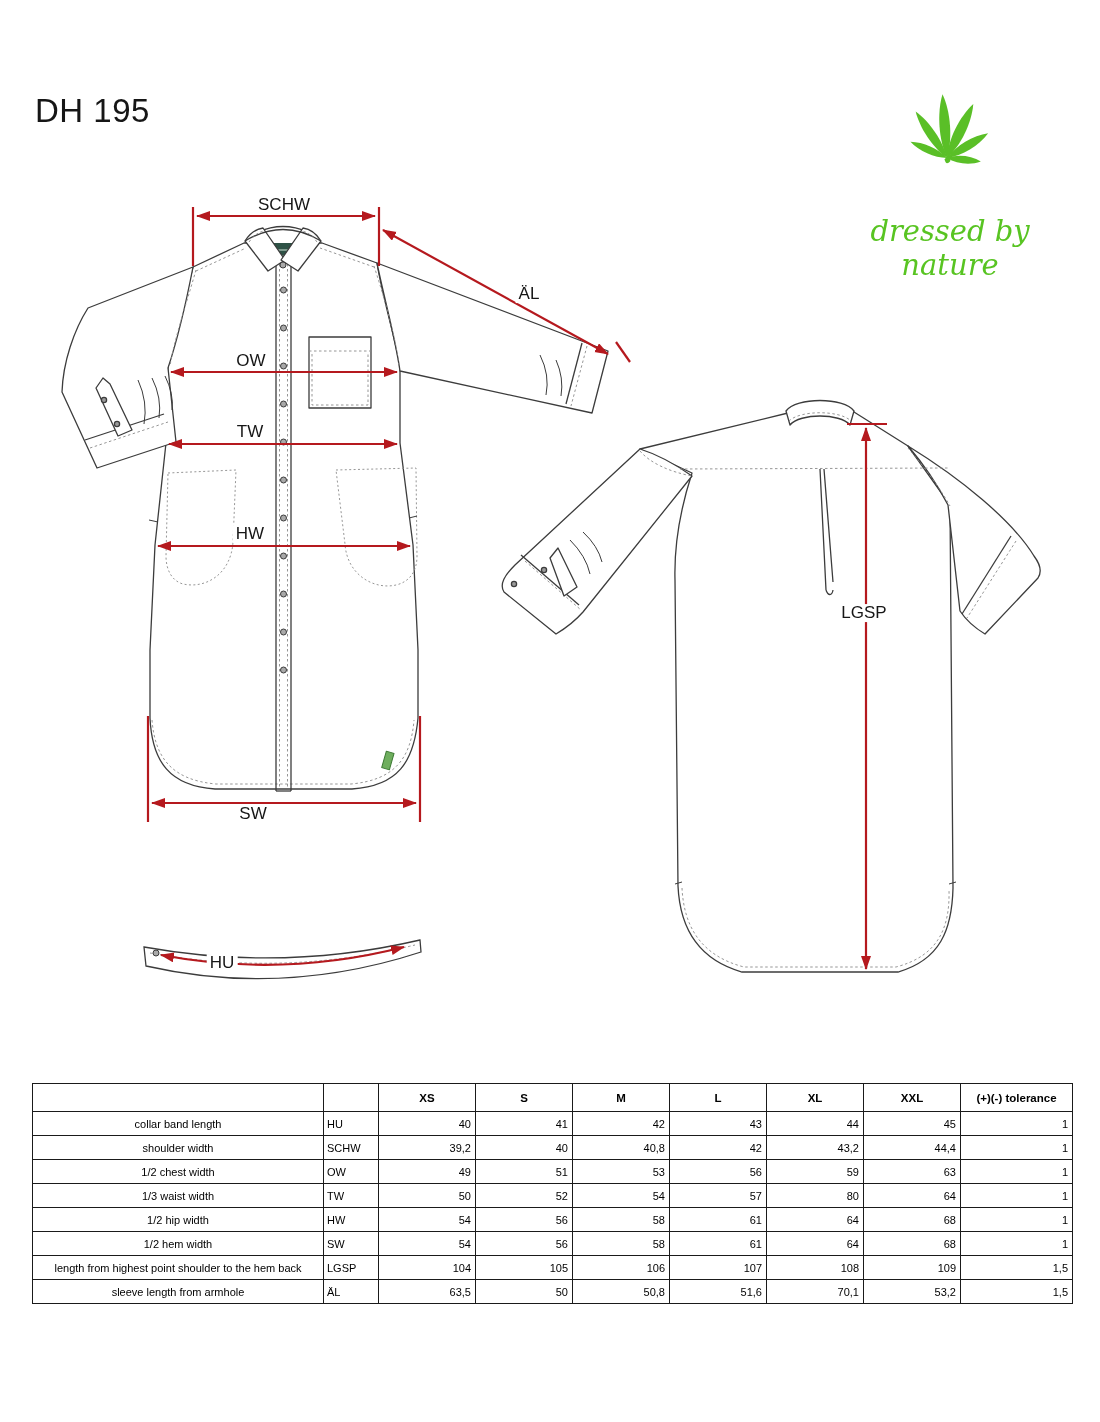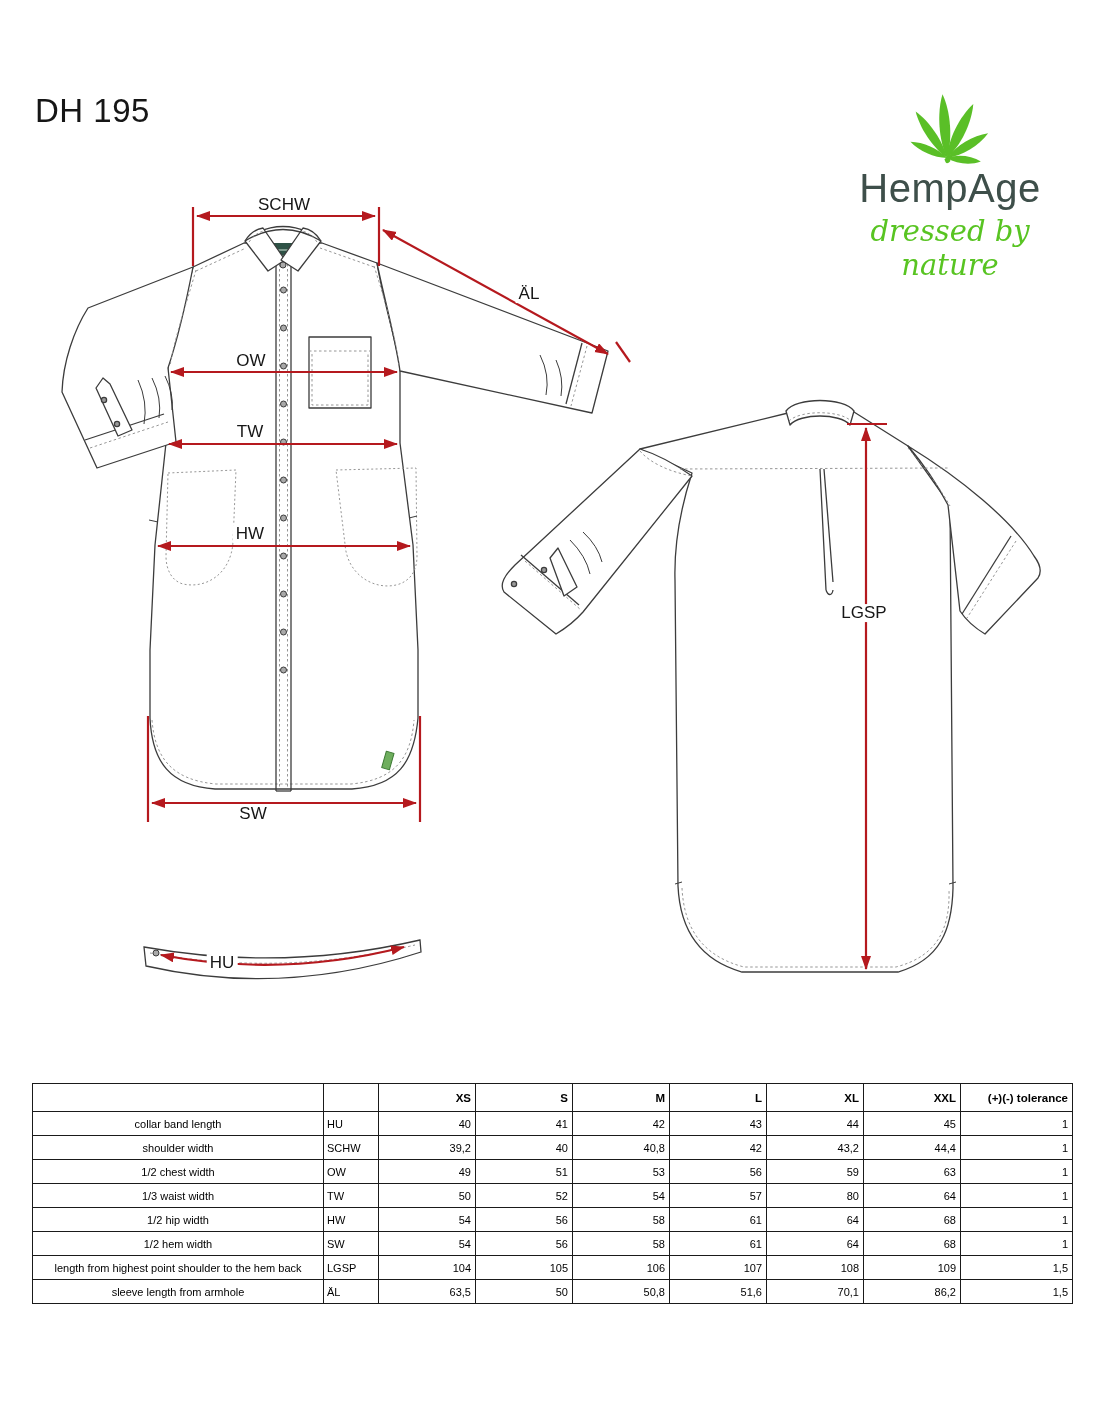--- a/index.html
+++ b/index.html
@@ -7,21 +7,21 @@
   .page-title{position:absolute;left:35px;top:92px;font-size:33px;letter-spacing:.5px;color:#161616;}
   .logo{position:absolute;left:820px;top:80px;width:260px;height:180px;text-align:center;}
   .logo-name{position:absolute;left:0;top:86px;width:260px;font-size:40px;color:#3e4f4a;letter-spacing:.5px;}
   .logo-tagline{position:absolute;left:0;top:134px;width:260px;font-family:"DejaVu Serif",serif;font-style:italic;font-size:29px;color:#58c422;}
   .leaf-svg{position:absolute;left:75px;top:-4px;}
   .diagram{position:absolute;left:0;top:0;width:1100px;height:1060px;}
   .mlabel{position:absolute;transform:translate(-50%,-50%);font-size:17px;color:#161616;background:#fff;padding:0 3px;line-height:1.05;white-space:nowrap;}
   
   .size-table{position:absolute;left:32px;top:1083px;border-collapse:collapse;table-layout:fixed;width:1040px;font-size:11px;color:#000;}
   .size-table td{border:1px solid #1a1a1a;height:23px;padding:0 4px;vertical-align:middle;overflow:hidden;white-space:nowrap;}
-  .size-table tr.hdr td{height:27px;font-weight:bold;text-align:right;font-size:11.5px;}
+  .size-table tr.hdr td{height:27px;font-weight:bold;text-align:center;font-size:11.5px;}
   .size-table td.lbl{text-align:center;}
   .size-table td.code{text-align:left;padding-left:3px;}
   .size-table td.val{text-align:right;}
 </style>
 </head>
 <body>
 
 <div class="page-title">DH 195</div>
 
 <div class="logo">
@@ -41,21 +41,20 @@
         </g>
       <g transform="rotate(45)">
           <path d="M0,0 C6,-14 6,-34 0,-48 C-6,-34 -6,-14 0,0 Z"></path>
         </g>
       <g transform="rotate(82)">
           <path d="M0,0 C5,-10 5,-24 0,-34 C-5,-24 -5,-10 0,0 Z"></path>
         </g>
       <path d="M-2,2 C0,6 2,6 4,2 L1,-6 Z"></path>
     </g>
   </svg>
-  <div class="logo-name">HempAge</div>
   <div class="logo-tagline">dressed by nature</div>
 </div>
 
 <div class="diagram">
 <svg width="1100" height="1060" viewBox="0 0 1100 1060">
   <defs>
     <marker id="ah" markerWidth="15" markerHeight="11" refX="13" refY="5" orient="auto-start-reverse" markerUnits="userSpaceOnUse">
       <path d="M0,0 L14,5 L0,10 Z" fill="#b5191e"></path>
     </marker>
   </defs>
@@ -325,17 +324,17 @@
     <td class="val">1,5</td>
   </tr>
   <tr>
     <td class="lbl">sleeve length from armhole</td>
     <td class="code">ÄL</td>
     <td class="val">63,5</td>
     <td class="val">50</td>
     <td class="val">50,8</td>
     <td class="val">51,6</td>
     <td class="val">70,1</td>
-    <td class="val">86,2</td>
+    <td class="val">53,2</td>
     <td class="val">1,5</td>
   </tr>
 </tbody>
   </table>
 
 </body></html>

